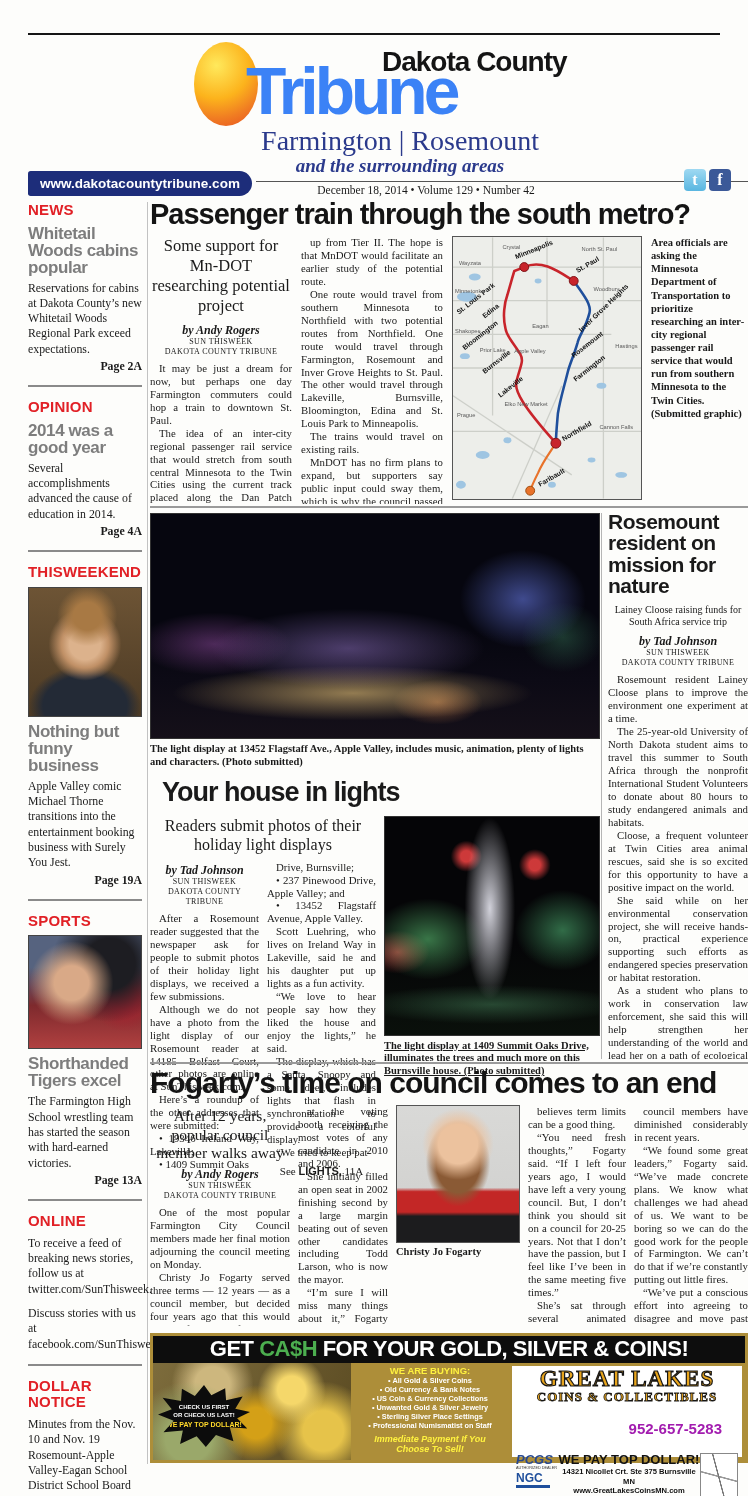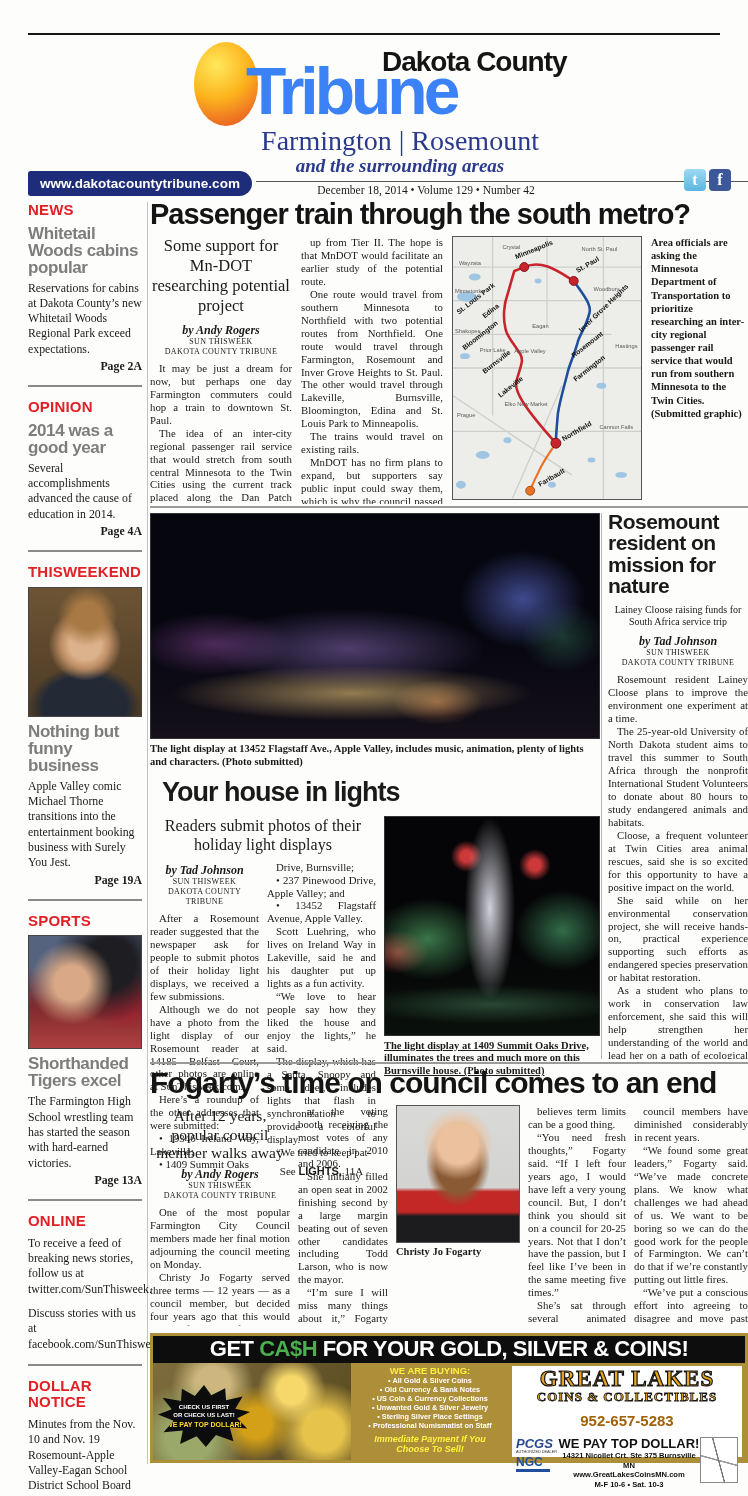--- a/index.html
+++ b/index.html
@@ -123,21 +123,21 @@
   .burst .b2{font:bold 7px/1.2 "Liberation Sans",sans-serif;color:#ffd92b;margin:2px 0 0;}
   .ad-mid{width:158px;flex:none;text-align:center;color:#fff;padding-top:2px;}
   .ad-mid .buyhead{font:bold 9.5px/1.2 "Liberation Sans",sans-serif;color:#fff23f;margin:0;}
   .ad-mid ul{list-style:none;margin:1px 0 0;padding:0;}
   .ad-mid li{font:bold 7.3px/1.22 "Liberation Sans",sans-serif;}
   .ad-mid li:before{content:"• ";}
   .ad-imm{font:bold italic 9px/1.15 "Liberation Sans",sans-serif;color:#fff23f;margin:3px 6px 0;}
   .ad-right{flex:1;background:#fff;margin:3px;padding:1px 4px;text-align:center;position:relative;}
   .gl1{font:bold 23px/1.0 "Liberation Serif",serif;color:#e8a51d;-webkit-text-stroke:1.2px #151515;letter-spacing:1px;margin:0;}
   .gl2{font:bold 13px/1.05 "Liberation Serif",serif;color:#e8a51d;-webkit-text-stroke:.8px #151515;letter-spacing:1px;margin:0;}
-  .gl-phone{font:bold 15px/1.15 "Liberation Sans",sans-serif;color:#a16207;margin:8px;}
+  .gl-phone{font:bold 15px/1.15 "Liberation Sans",sans-serif;color:#a21caf;margin:16px;text-align:right;}
   .gl-bottom{display:flex;align-items:flex-start;text-align:left;}
   .gl-logos{width:42px;flex:none;}
   .pcgs{font:bold italic 13px/1 "Liberation Sans",sans-serif;color:#27488f;margin:0;}
   .pcgs-sub{font:3.8px/1.1 "Liberation Sans",sans-serif;color:#333;margin:0 0 2px;}
   .ngc{font:bold 12px/1 "Liberation Sans",sans-serif;color:#1f4f9c;margin:0;}
   .ngc-sub{width:34px;height:3px;background:#1f4f9c;margin-top:1px;}
   .gl-txt{flex:1;text-align:center;}
   .gl-top{font:bold 13px/1.1 "Liberation Sans",sans-serif;color:#111;margin:0;}
   .gl-addr{font:bold 7.6px/1.25 "Liberation Sans",sans-serif;color:#111;margin:0;}
   .gl-map{width:36px;height:44px;flex:none;border:1px solid #888;position:relative;background:

